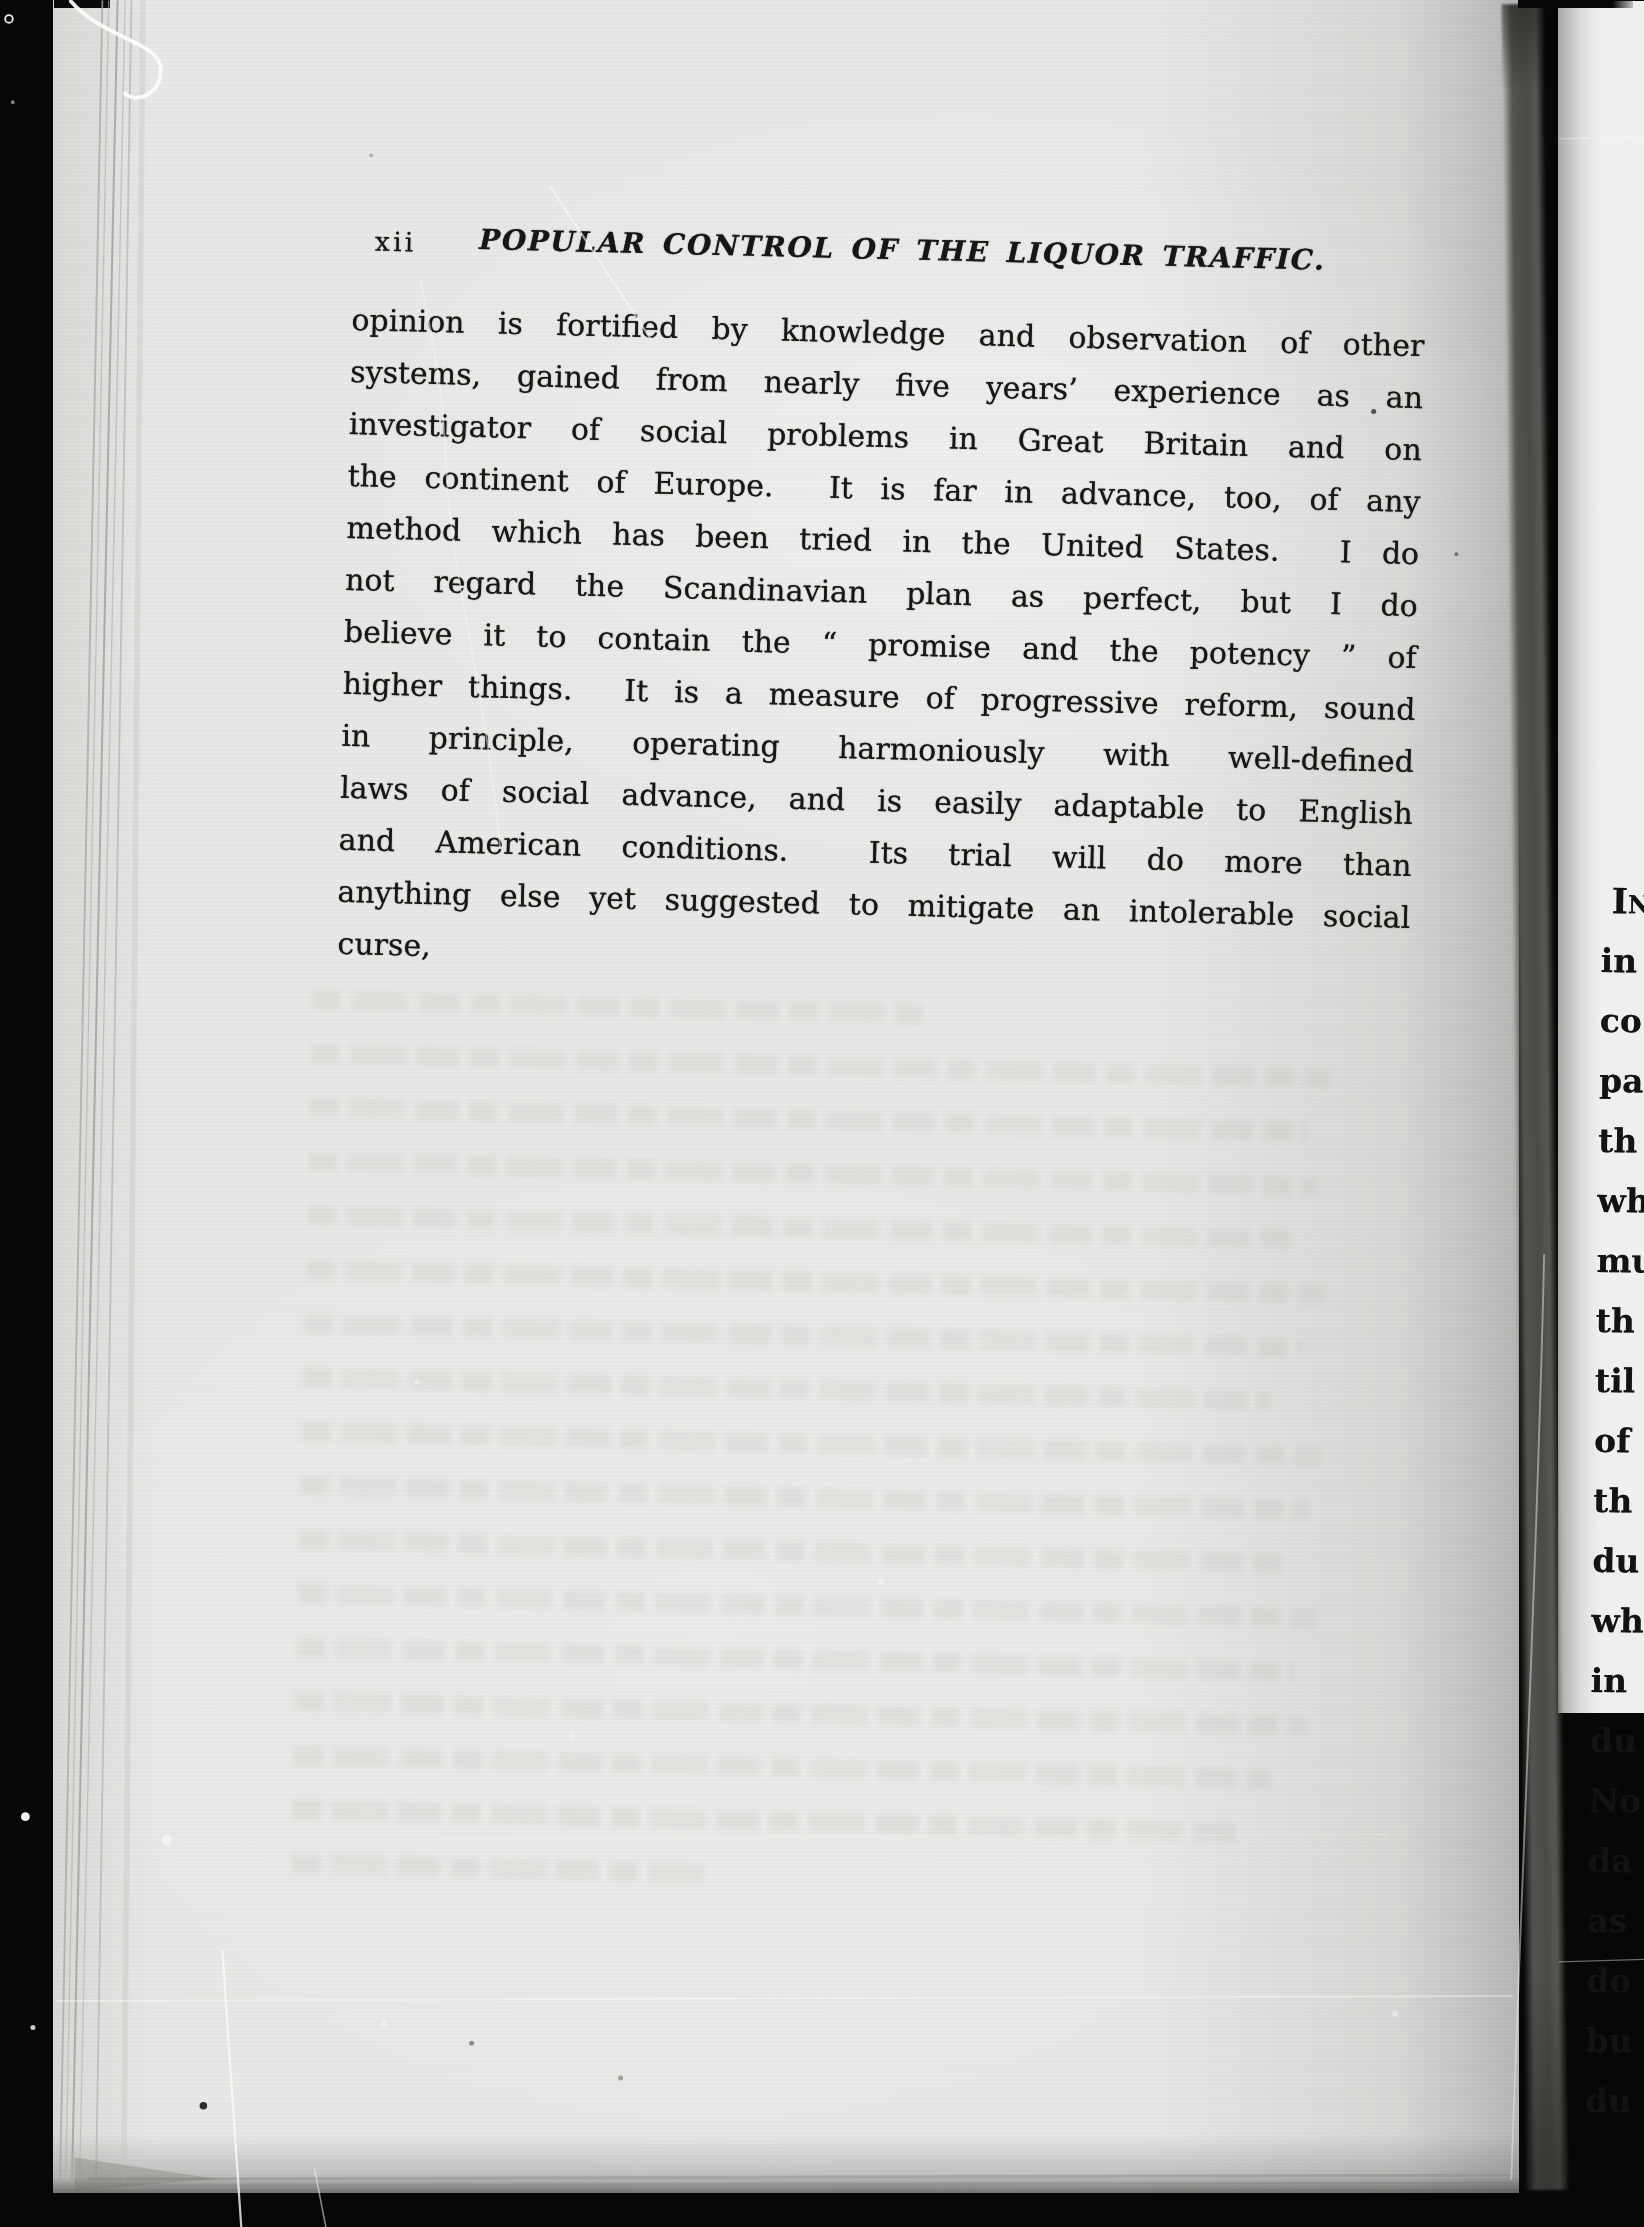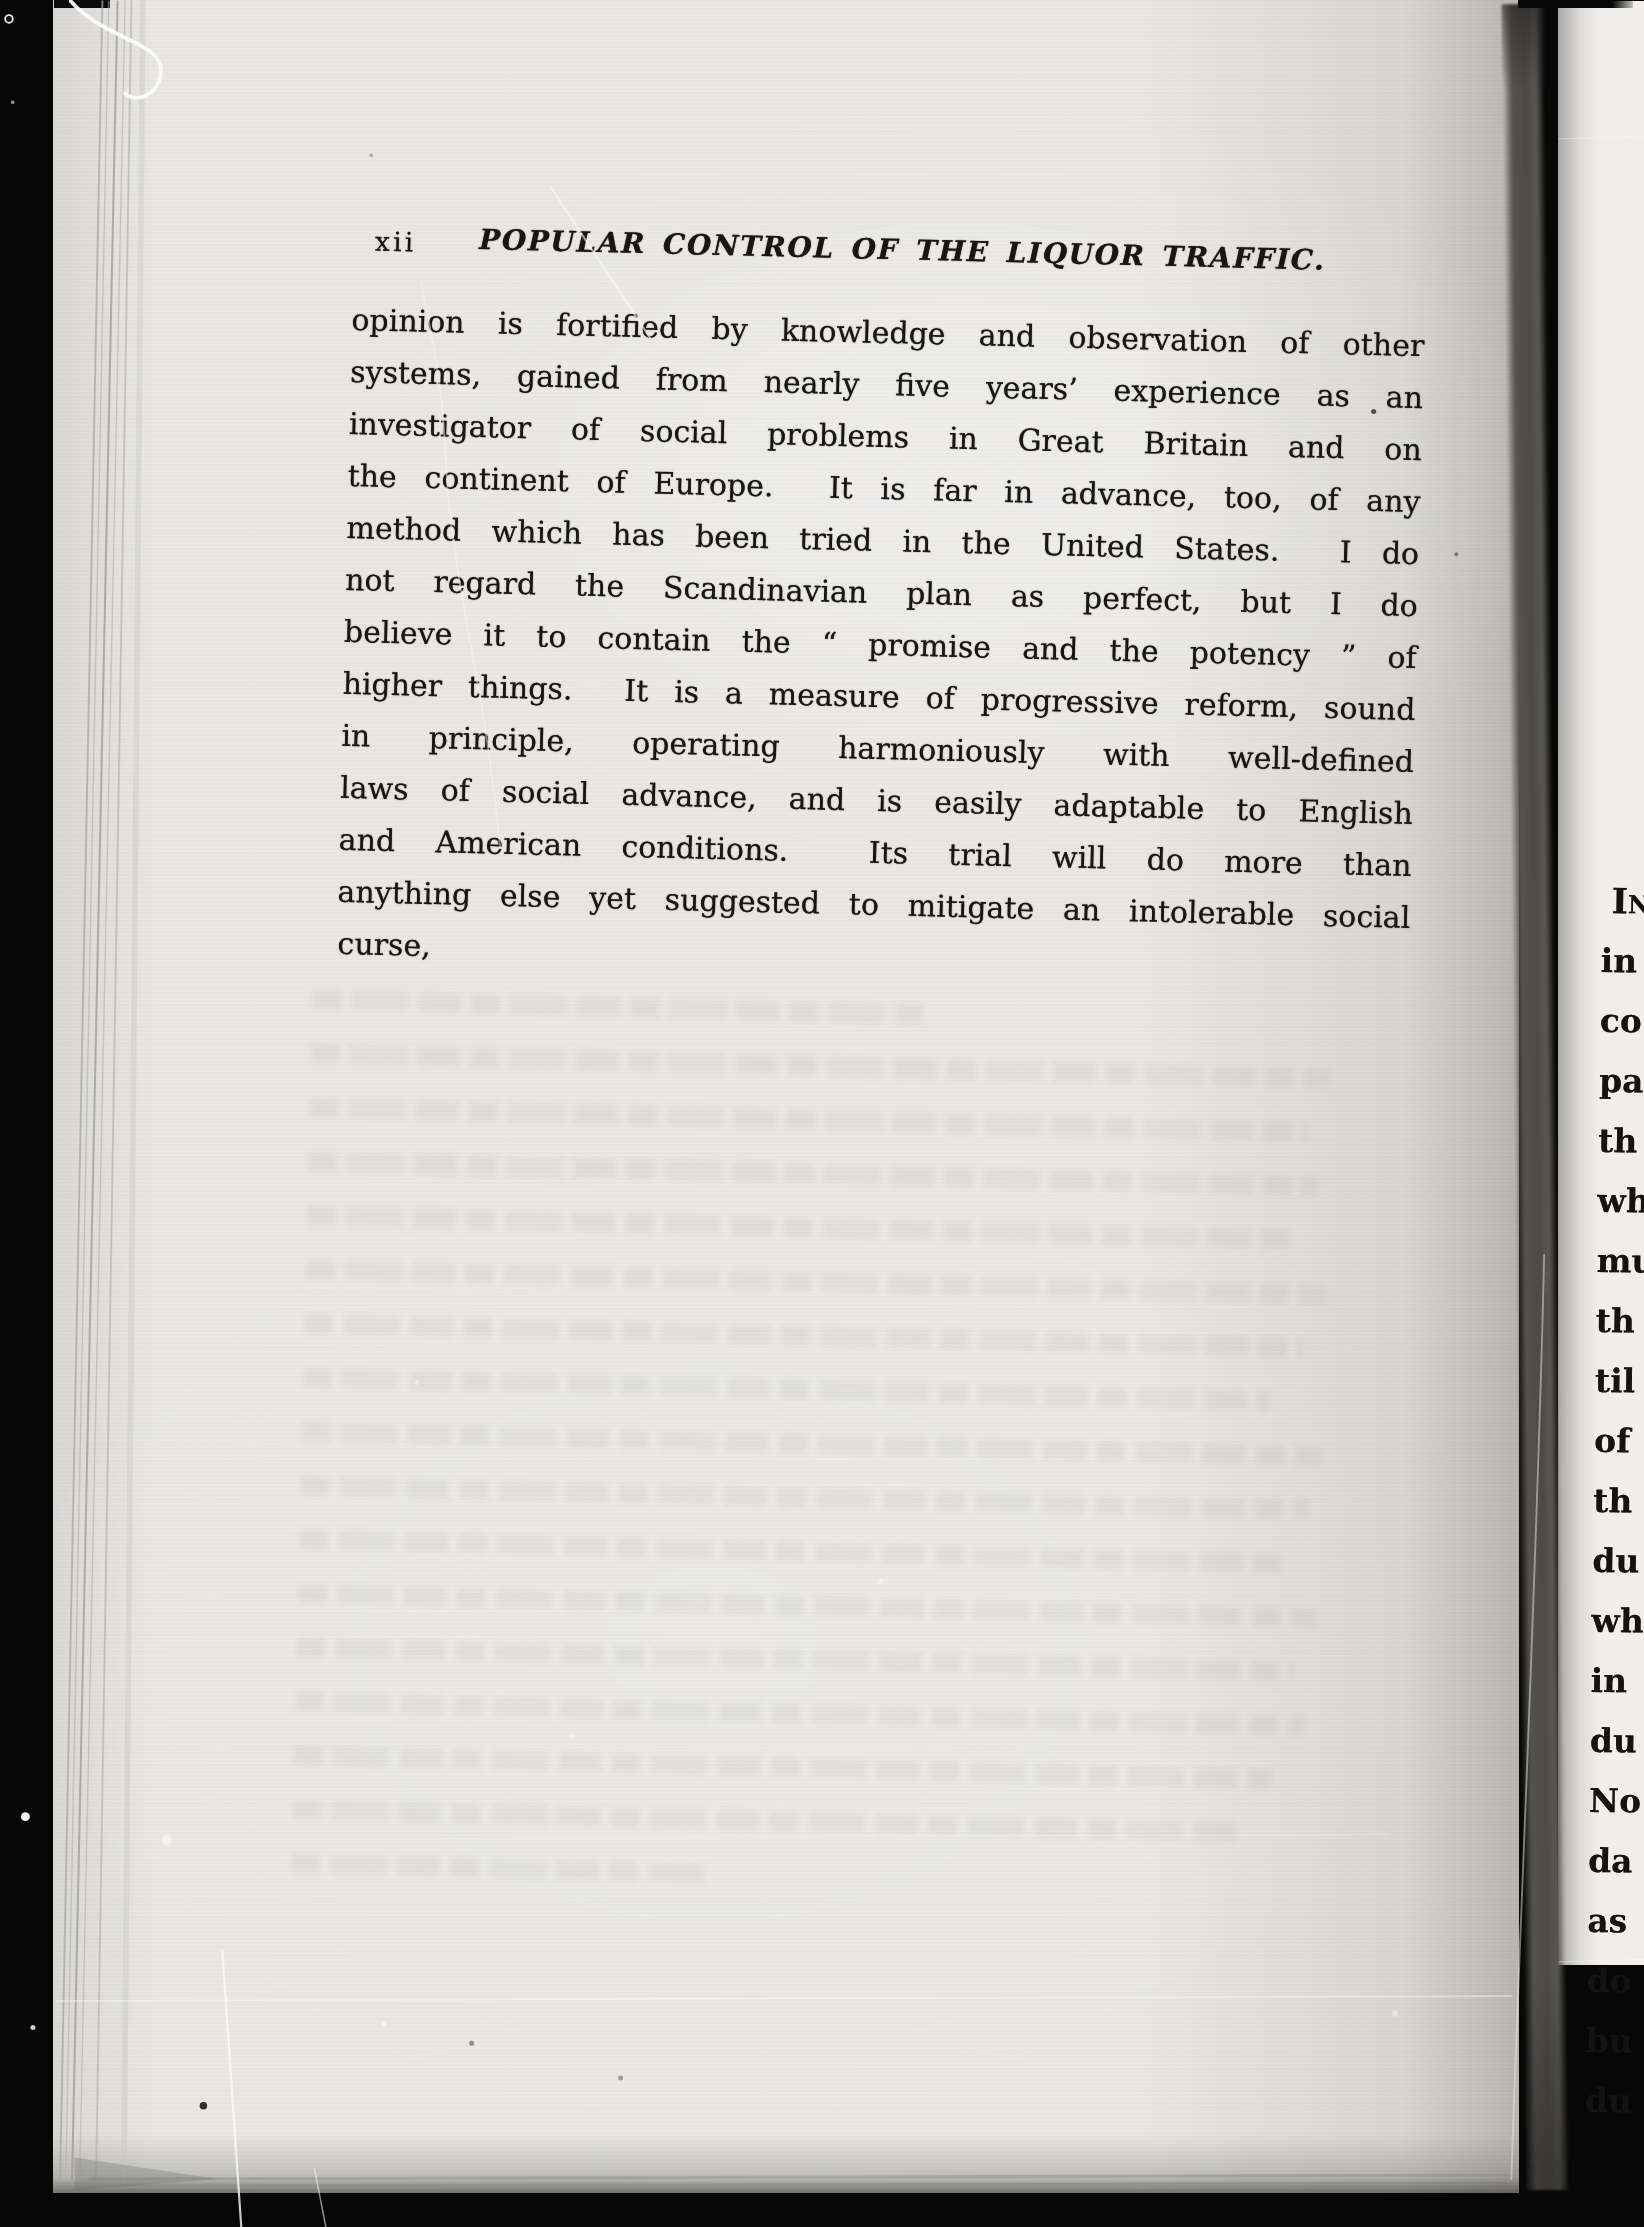--- a/index.html
+++ b/index.html
@@ -27,21 +27,21 @@
     background:repeating-linear-gradient(0deg, rgba(140,138,134,.028) 0 1.9px, rgba(255,255,255,.028) 1.9px 3.8px);
     pointer-events:none;
   }
   .top-left-notch{position:absolute;left:54px;top:0;width:56px;height:8.2px;background:#0a0a0a;}
   .top-right-black{position:absolute;left:1518px;top:0;width:115px;height:7.6px;
     background:linear-gradient(to right,#060606 82%,rgba(6,6,6,.2));}
   .bottom-black{position:absolute;left:0;top:2193px;width:1644px;height:34px;background:#060606;}
 
   
   .facing-page{
-    position:absolute;left:1558px;top:1.3px;width:86px;height:1964px;
+    position:absolute;left:1558px;top:1.3px;width:86px;height:1712px;
     background:
       linear-gradient(to right, rgba(55,53,50,.38) 0, rgba(55,53,50,.10) 26%, rgba(55,53,50,0) 48%),
       #f0efed;
   }
   .frag-col{
     position:absolute;left:44px;top:870px;
     transform:rotate(.8deg);transform-origin:top left;
     font-size:33px;font-weight:bold;color:#151311;
     line-height:60px;white-space:nowrap;
     text-shadow:0 0 0.6px rgba(20,18,16,.6);

